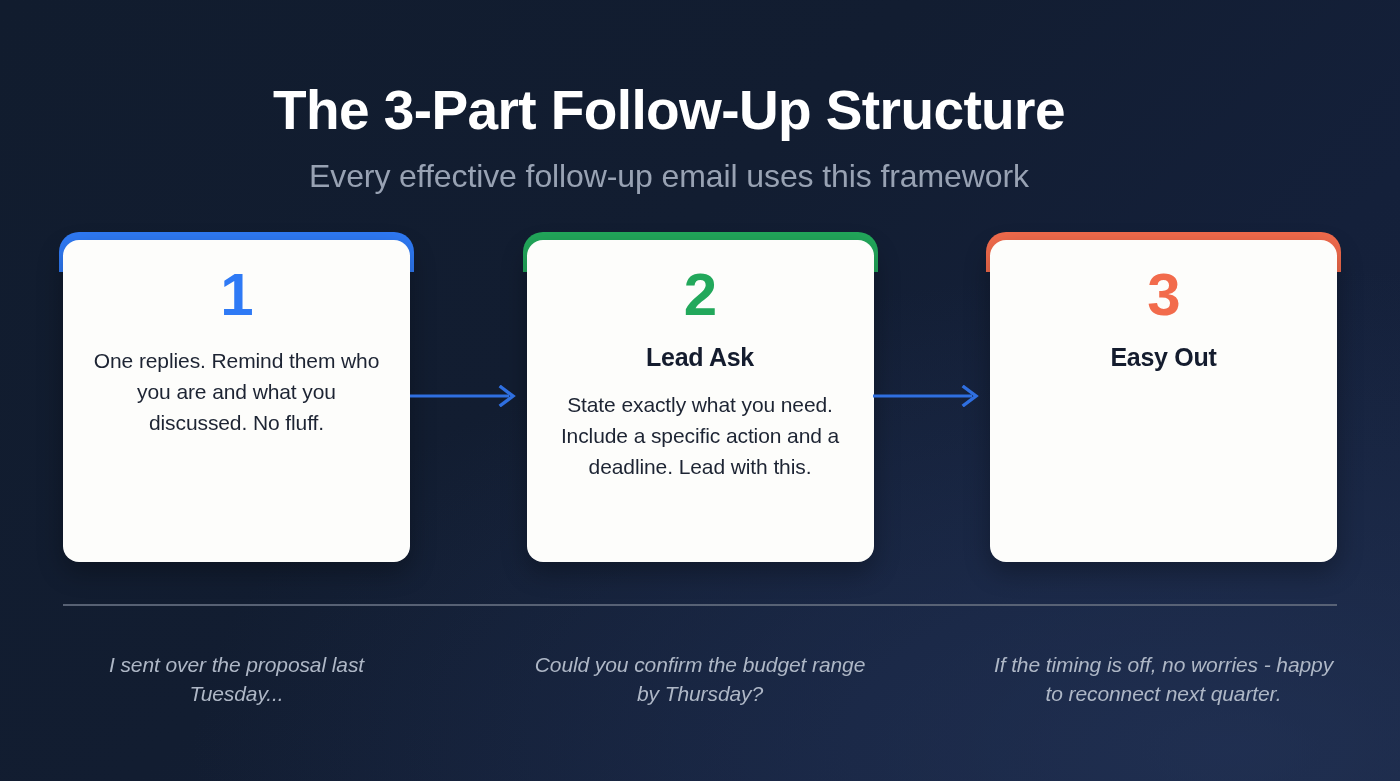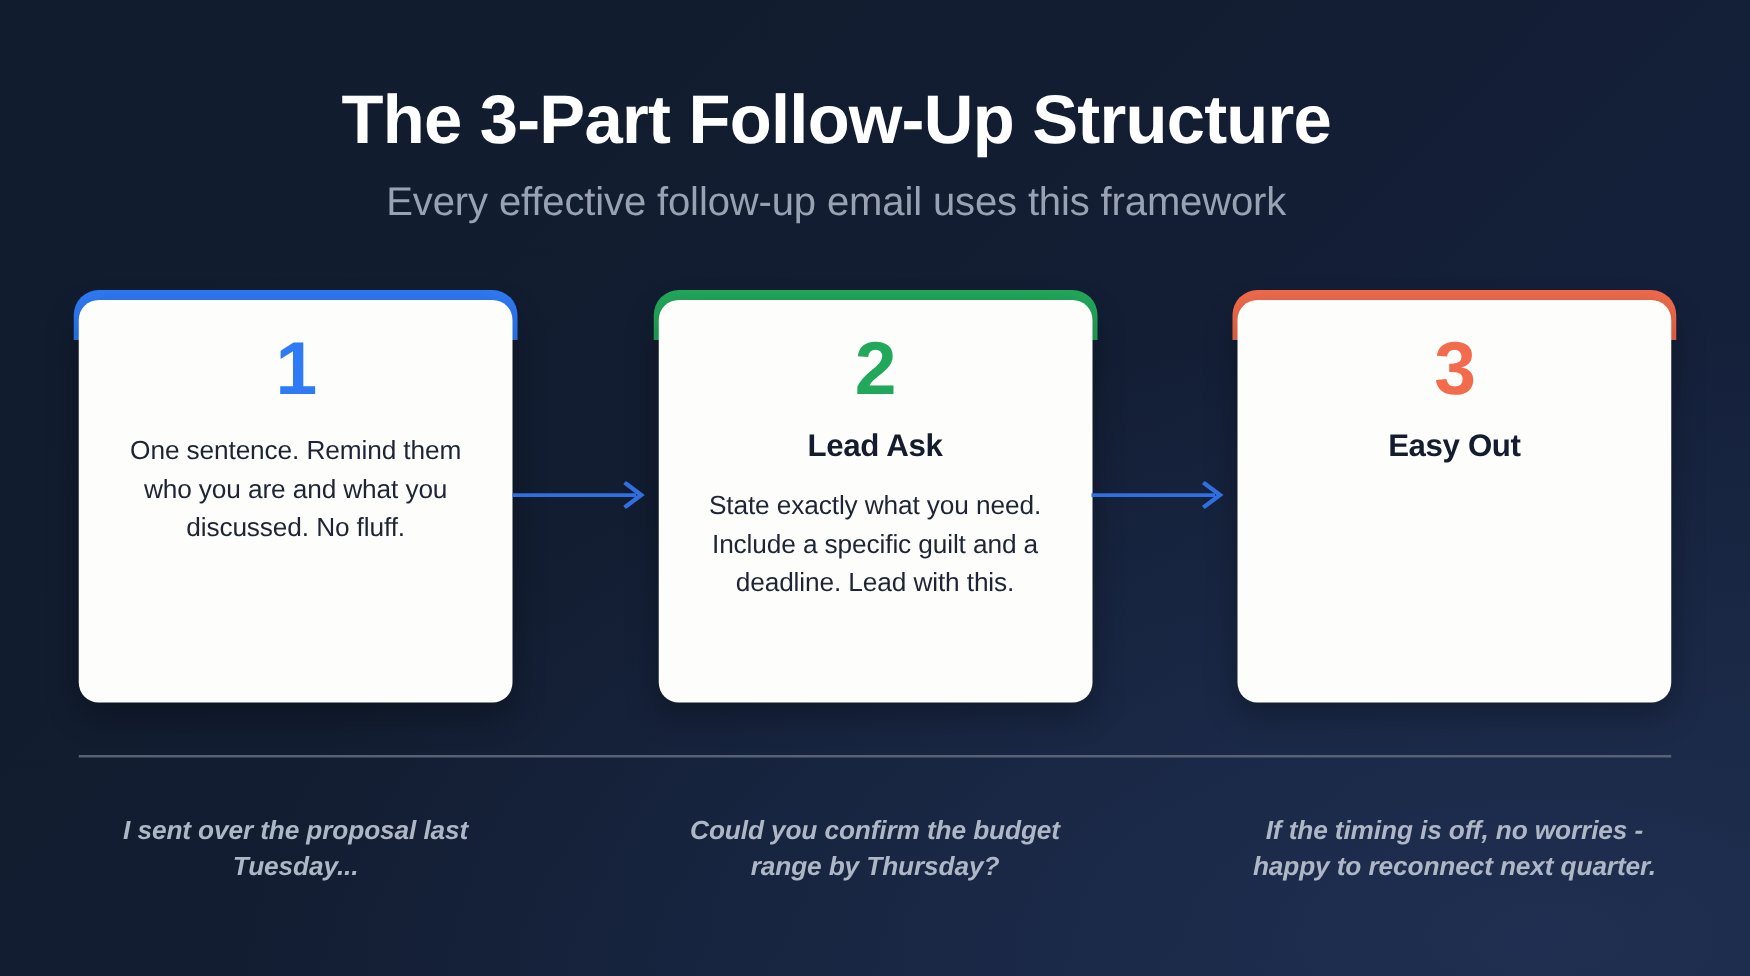--- a/index.html
+++ b/index.html
@@ -23,21 +23,21 @@
       radial-gradient(120% 100% at 88% 96%, rgba(40,58,98,0.55) 0%, rgba(24,34,58,0.0) 62%),
       linear-gradient(135deg, #111c2e 0%, #121d31 42%, #14203a 72%, #16223c 100%);
     box-sizing: border-box;
     overflow: hidden;
   }
 
   
   .header {
     position: absolute;
     left: 0;
-    top: 62px;
+    top: 77px;
     width: 1338px;
     text-align: center;
   }
   .title {
     margin: 0;
     font-size: 55px;
     line-height: 66px;
     font-weight: 700;
     color: #ffffff;
     letter-spacing: -0.6px;
@@ -148,21 +148,21 @@
     width: 1274px;
     display: flex;
     justify-content: space-between;
   }
   .caption {
     width: 347px;
     margin: 0;
     font-size: 21px;
     line-height: 29px;
     font-style: italic;
-    font-weight: 700;
+    font-weight: 400;
     color: #aeb7c6;
     text-align: center;
     letter-spacing: -0.1px;
   }
 </style>
 </head>
 <body>
 
 <div id="stage">
 
@@ -170,30 +170,30 @@
     <h1 class="title">The 3-Part Follow-Up Structure</h1>
     <p class="subtitle">Every effective follow-up email uses this framework</p>
   </div>
 
   <div class="cards">
 
     <div class="card">
       <div class="card-accent" style="background: rgb(47, 122, 245);"></div>
       <div class="card-face">
         <div class="card-number" style="color: rgb(47, 122, 245);">1</div>
-        <div class="card-body">One sentence. Remind them who you are and what you discussed. No fluff.</div>
+        <div class="card-body">One replies. Remind them who you are and what you discussed. No fluff.</div>
       </div>
     </div>
 
     <div class="card">
       <div class="card-accent" style="background: rgb(34, 168, 91);"></div>
       <div class="card-face">
         <div class="card-number" style="color: rgb(34, 168, 91);">2</div>
         <div class="card-heading">Lead Ask</div>
-        <div class="card-body">State exactly what you need. Include a specific guilt and a deadline. Lead with this.</div>
+        <div class="card-body">State exactly what you need. Include a specific action and a deadline. Lead with this.</div>
       </div>
     </div>
 
     <div class="card">
       <div class="card-accent" style="background: rgb(242, 107, 76);"></div>
       <div class="card-face">
         <div class="card-number" style="color: rgb(242, 107, 76);">3</div>
         <div class="card-heading">Easy Out</div>
       </div>
     </div>

